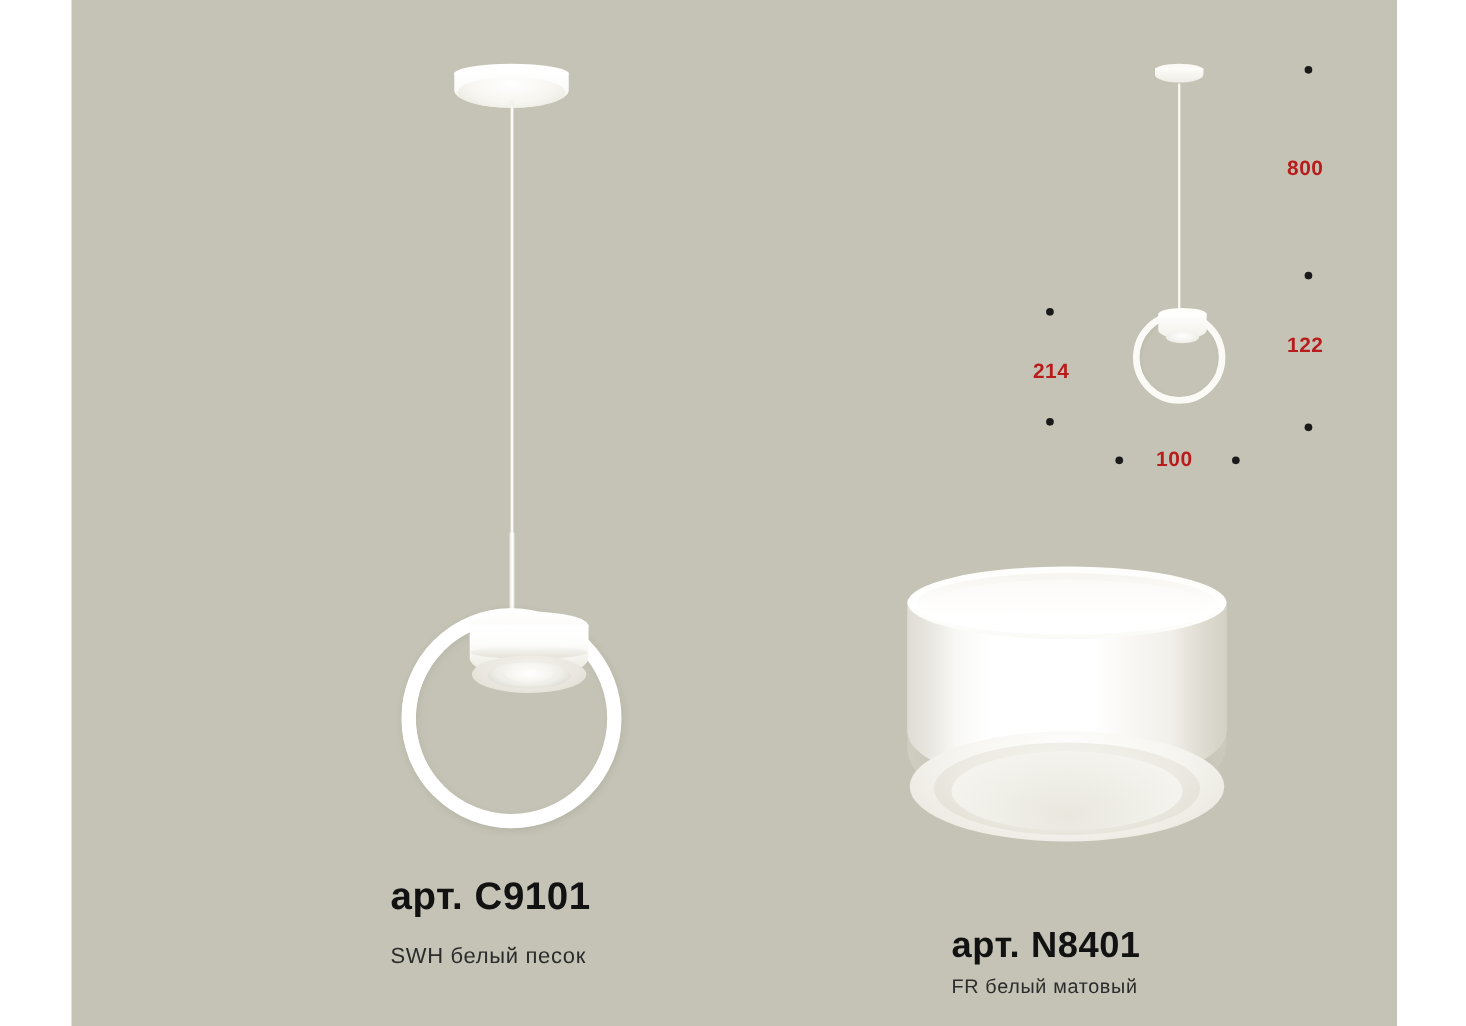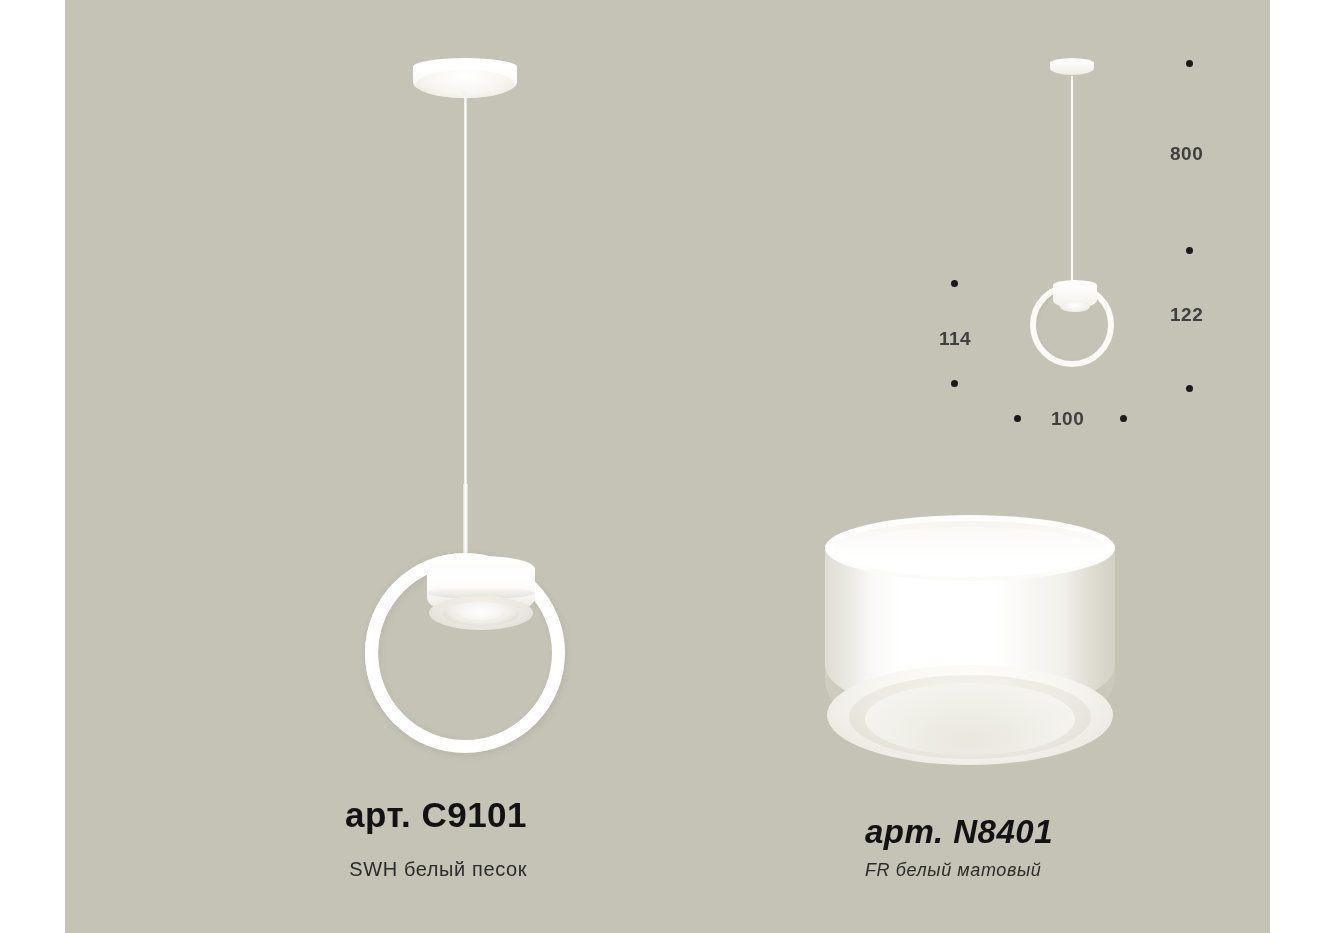--- a/index.html
+++ b/index.html
@@ -183,36 +183,36 @@
     background:#fdfdfa;border-radius:50%;
   }
   .dia .d-head .hl{
     position:absolute;left:7px;top:21px;width:30px;height:11px;
     background:radial-gradient(ellipse at 50% 40%,#ffffff 0%,#e8e6dd 100%);
     border-radius:50%;
   }
 
   .dot{position:absolute;width:7px;height:7px;background:#1a1a1a;border-radius:50%;}
   .dimtxt{
-    position:absolute;color:#404040;font-weight:bold;font-size:19px;
+    position:absolute;color:#b91c1c;font-weight:bold;font-size:19px;
     letter-spacing:.5px;white-space:nowrap;
   }
 
   
   .cap{position:absolute;}
   .cap .art{
     font-size:35px;font-weight:bold;color:#121212;letter-spacing:.5px;
     white-space:nowrap;
   }
   .cap .sub{
     font-size:20px;color:#2b2b2b;letter-spacing:.6px;white-space:nowrap;
     margin-top:23px;
   }
-  .cap-left{left:280px;top:795px;text-align:right;}
-  .cap-right{left:800px;top:813px;font-style:italic;}
+  .cap-left{left:290px;top:795px;}
+  .cap-right{left:800px;top:840px;}
   .cap-right .art{font-size:33px;}
   .cap-right .sub{font-size:18px;margin-top:9px;}
 </style>
 </head>
 <body>
 
 <div class="stage">
 
   <div class="panel">
 
@@ -265,21 +265,21 @@
 
       <div class="dot" style="left:261px;top:20px;"></div>
       <div class="dot" style="left:261px;top:207px;"></div>
       <div class="dot" style="left:261px;top:345px;"></div>
 
       <div class="dimtxt" style="left:245px;top:103px;">800</div>
       <div class="dimtxt" style="left:245px;top:264px;">122</div>
 
       <div class="dot" style="left:26px;top:240px;"></div>
       <div class="dot" style="left:26px;top:340px;"></div>
-      <div class="dimtxt" style="left:14px;top:288px;">114</div>
+      <div class="dimtxt" style="left:14px;top:288px;">214</div>
 
       <div class="dot" style="left:89px;top:375px;"></div>
       <div class="dot" style="left:195px;top:375px;"></div>
       <div class="dimtxt" style="left:126px;top:368px;">100</div>
     </div>
 
     <div class="cap cap-left">
       <div class="art">арт. C9101</div>
       <div class="sub">SWH белый песок</div>
     </div>

